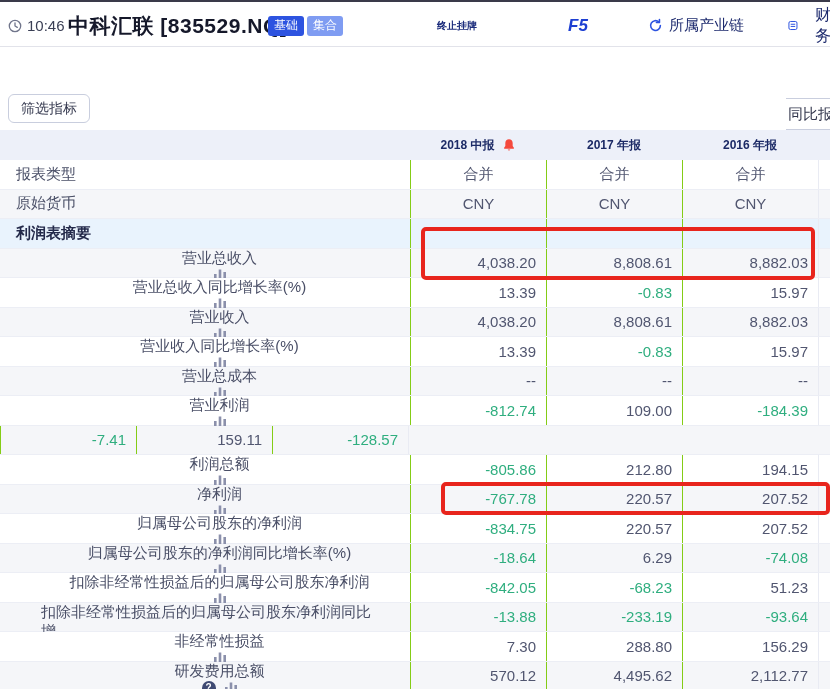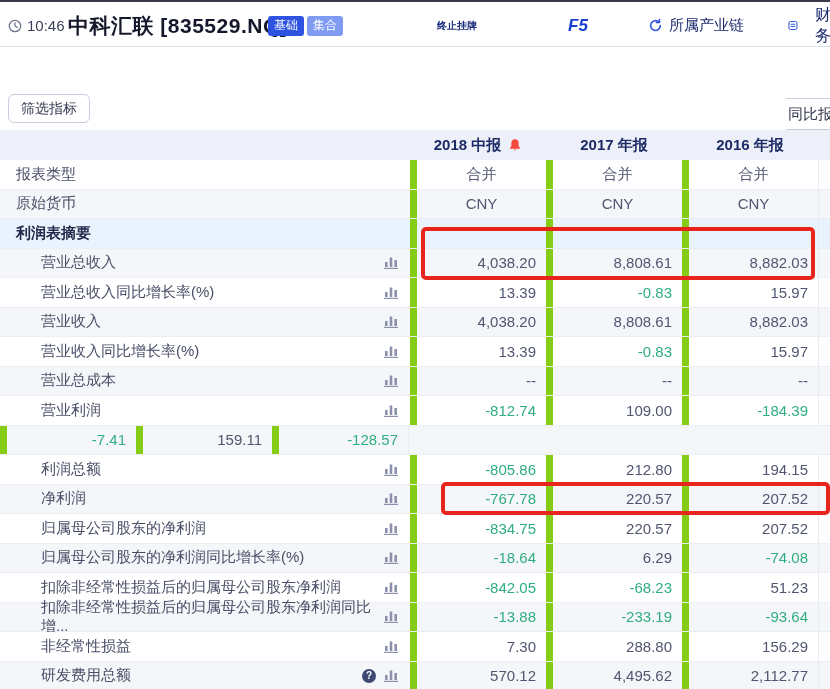--- a/index.html
+++ b/index.html
@@ -50,36 +50,36 @@
 
   .filterbar2 { position:absolute; top:90px; left:0; width:786px; height:38px; background:#fff; }
   .btn-filter { position:absolute; left:8px; top:2px; height:29px; padding:0 12px;
                 border:1px solid #c9cede; border-radius:6px; background:#fff;
                 font-size:14px; color:#33374d; display:flex; align-items:center; cursor:pointer; }
 
   
   .table { position:absolute; top:128px; left:0; width:830px; height:561px; }
   .thead { display:flex; height:30px; background:#edf0f9; }
   .hcell { display:flex; align-items:center; justify-content:center; gap:7px;
-           font-size:15px; font-weight:bold; color:#1c2a66; }
+           font-size:12px; font-weight:bold; color:#1c2a66; }
   .hcell.lab { width:410px; }
   .hcell.col { width:136px; }
   .hcell.fill{ width:12px; }
 
   .tbody { display:flex; flex-direction:column; }
   .row { display:flex; height:29.5px; border-bottom:1px solid #eceef5; background:#fff; }
   .row:nth-child(even) { background:#f5f6f9; }
   .row.section { background:#e9f3fd; }
   .row .labcell { width:410px; display:flex; align-items:center; justify-content:space-between;
                   padding:0 12px 0 16px; font-size:15px; color:#494e66; }
-  .row.data .labcell { padding-left:41px; }
+  .row.data .labcell { padding-left:41px;flex-direction:column; }
   .row.section .labcell { font-weight:bold; color:#23294a; }
   .labicons { display:flex; align-items:center; gap:8px; }
   .row .vcell { width:136px; display:flex; align-items:center; font-size:15px;
-                color:#515670; border-left:7px solid #84cc16; }
+                color:#515670; border-left:1px solid #84cc16; }
   .row .vfill { width:12px; border-left:1px solid #e9ebf3; }
   .row.plain .vcell { justify-content:center; }
   .row.data  .vcell { justify-content:flex-end; padding-right:10px; }
   .vcell.neg { color:#2fae7f; }
 
   .chart-ic { display:inline-flex; cursor:pointer; }
   .help-ic  { display:inline-flex; align-items:center; justify-content:center;
               width:14px; height:14px; border-radius:50%; background:#3f4a73;
               color:#fff; font-size:10px; font-weight:bold; cursor:pointer; }
 

